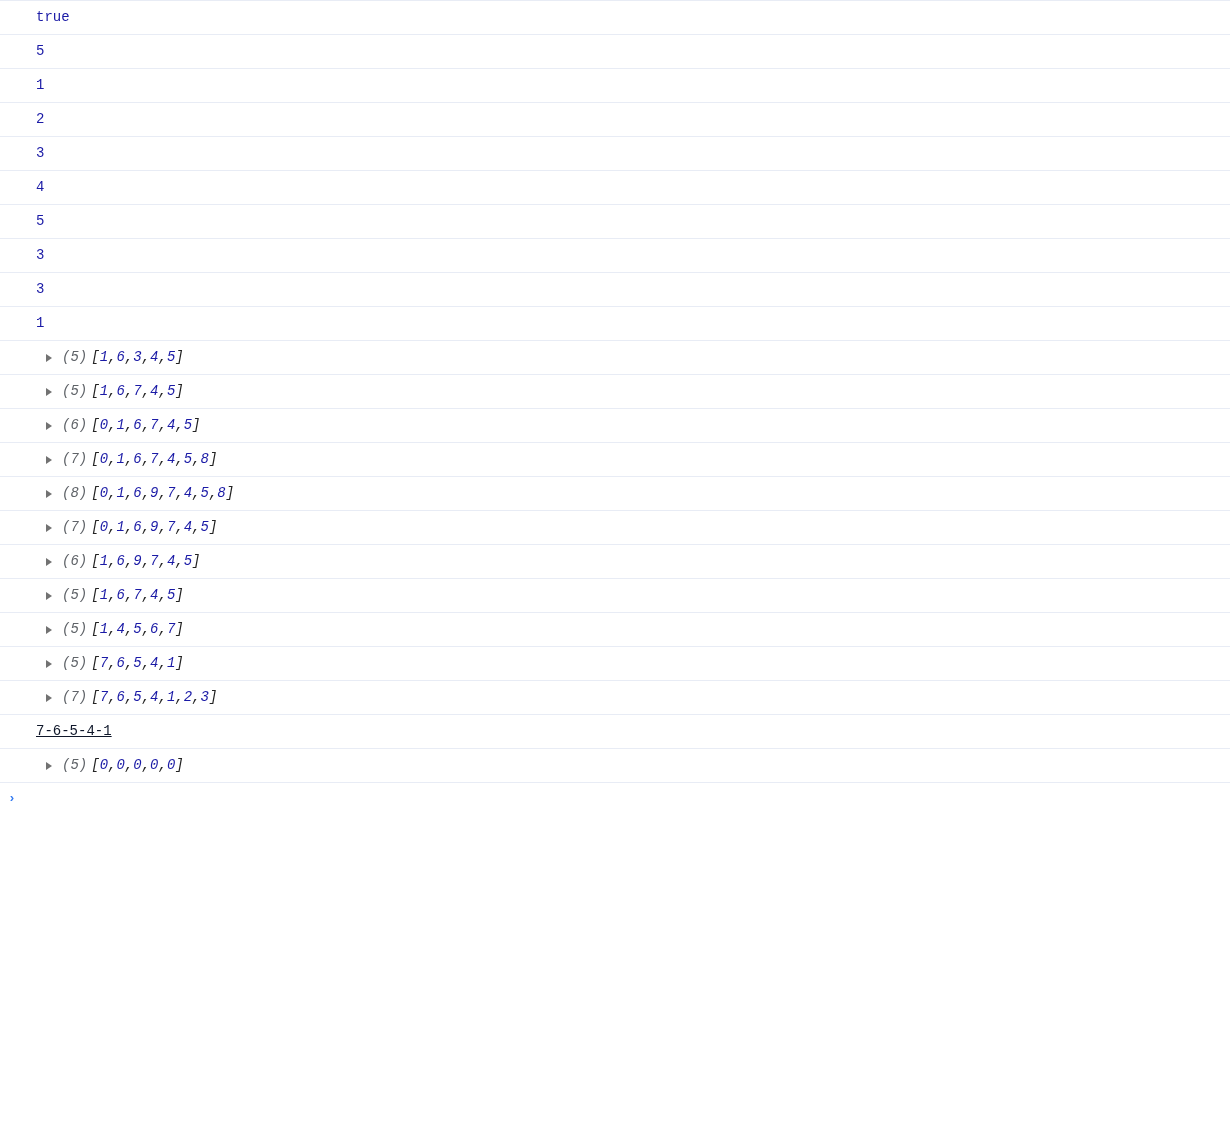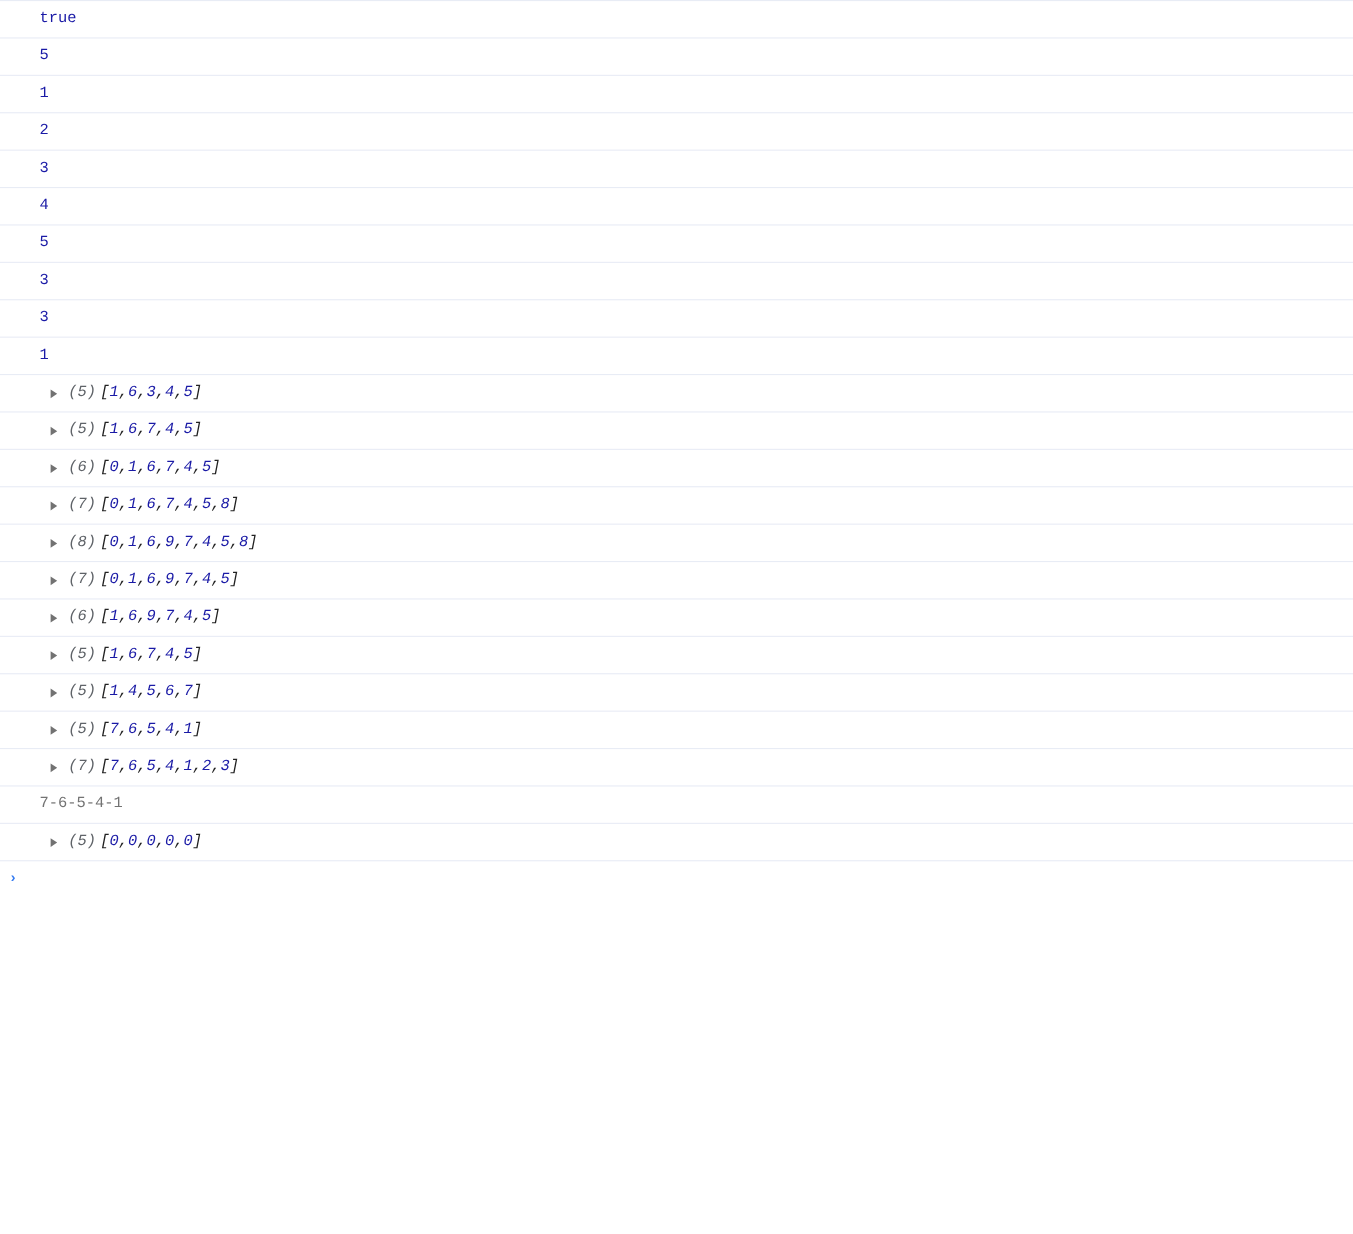--- a/index.html
+++ b/index.html
@@ -21,21 +21,21 @@
     min-height: 22px;
     display: flex;
     align-items: center;
   }
   .row:first-child {
     border-top: 1px solid #e8ecf5;
     align-items: center;
   }
   .num { color: #1a1aa6; }
   .bool { color: #1a1aa6; }
-  .str { color: #737373; }
+  .str { color: #0f172a; text-decoration: underline; }
   .arr-length {
     color: #5f6368;
     font-style: italic;
     margin-right: 4px;
   }
   .arr-bracket {
     color: #222;
     font-style: italic;
   }
   .arr-num {

